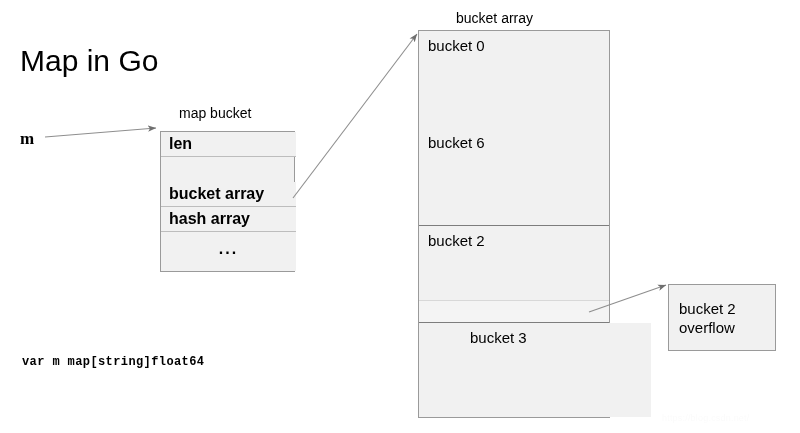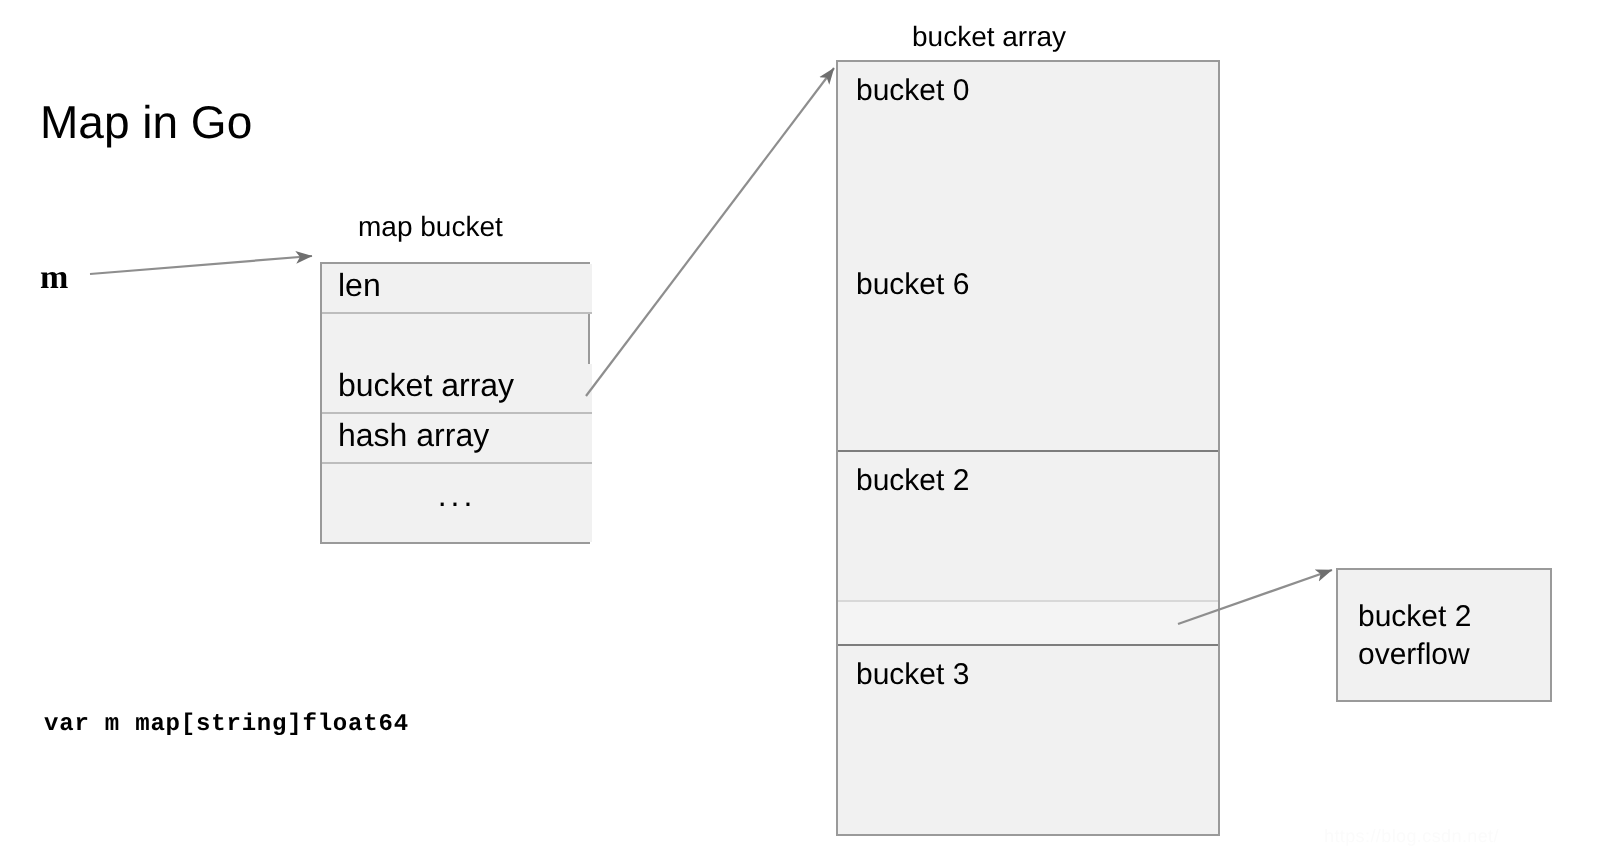--- a/index.html
+++ b/index.html
@@ -15,21 +15,21 @@
     overflow: hidden;
     font-family: "Liberation Sans", sans-serif;
     color: #000000;
   }
 
   
   #title {
     position: absolute;
     left: 20px;
     top: 44px;
-    font-size: 23px;
+    font-size: 30px;
     line-height: 34px;
     font-weight: 400;
     letter-spacing: 0px;
     white-space: nowrap;
   }
 
   
   #var-label {
     position: absolute;
     left: 20px;
@@ -82,20 +82,21 @@
     position: absolute;
     left: 0;
     width: 135px;
     box-sizing: border-box;
     font-size: 16px;
     line-height: 24px;
     padding-left: 8px;
     color: #000;
     border-bottom: 1px solid #bdbdbd;
     background: #f1f1f1;
+    font-weight: bold;
   }
   .mh-row.last {
     border-bottom: none;
     text-align: center;
     padding-left: 0;
     letter-spacing: 2px;
   }
 
   
   #bucket-array {
@@ -191,21 +192,21 @@
     <div class="bk-cell" style="top:0px;height:120px;">
       <span class="bk-label">bucket 0</span>
     </div>
     <div class="bk-cell" style="top:97px;height:98px;">
       <span class="bk-label">bucket 6</span>
     </div>
     <div class="bk-cell" style="top:195px;height:97px;">
       <span class="bk-label">bucket 2</span>
       <span class="bk-subslot" style="top:74px;height:22px;"></span>
     </div>
-    <div class="bk-cell last" style="top:292px;height:94px;">
+    <div class="bk-cell last" style="top:292px;height:94px;margin-left:42px;">
       <span class="bk-label">bucket 3</span>
     </div>
   </div>
 
   <div class="box" id="overflow-box">
     <div id="overflow-text">bucket 2
 overflow</div>
   </div>
 
   <div id="code-line">var m map[string]float64</div>

